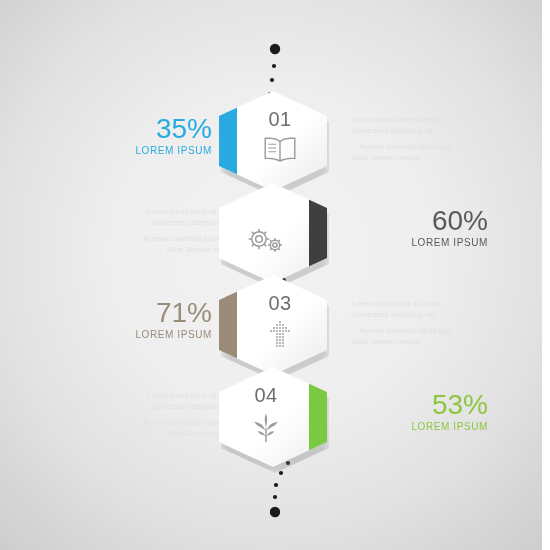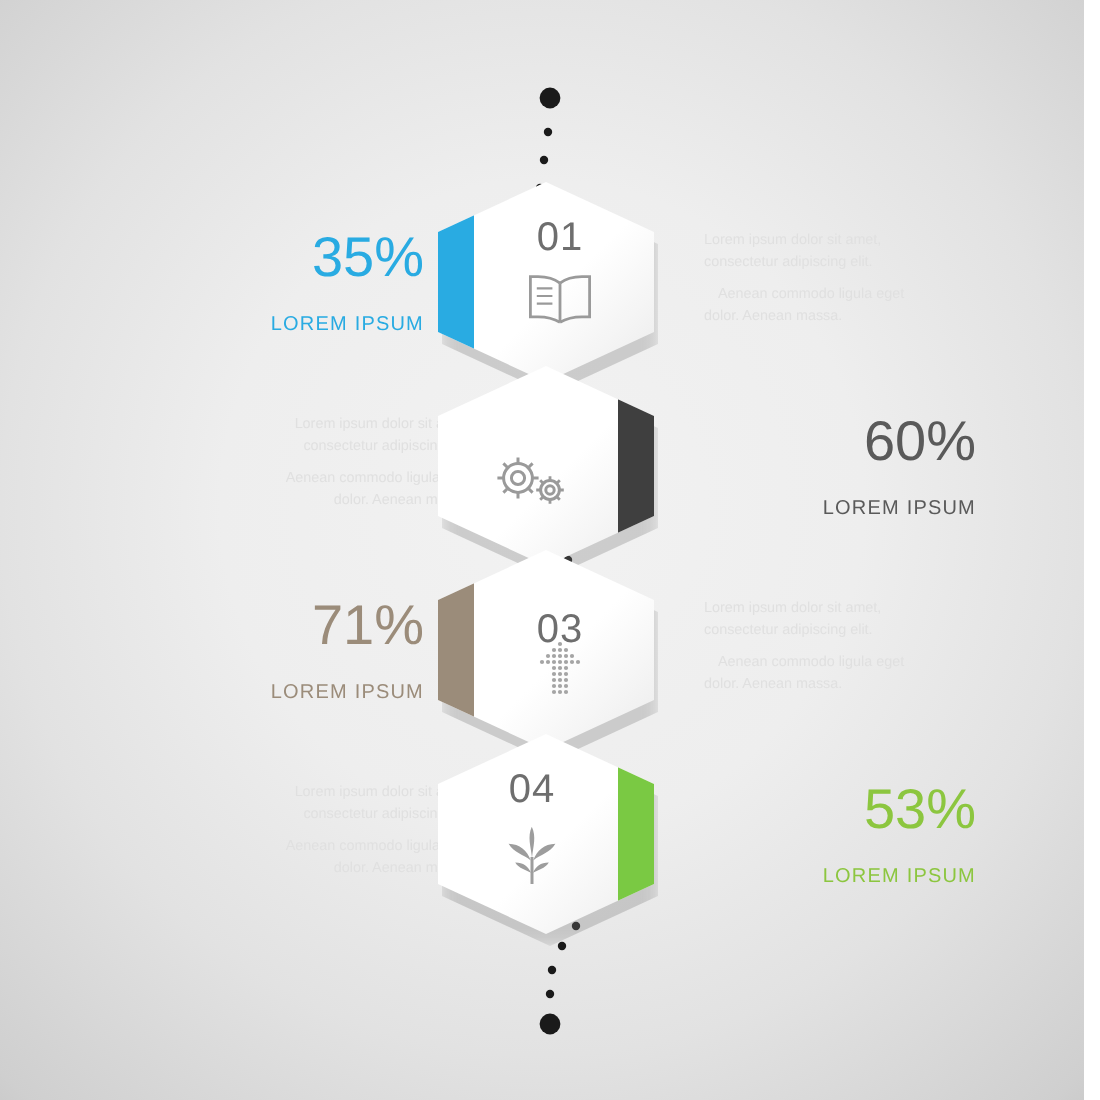--- a/index.html
+++ b/index.html
@@ -112,21 +112,21 @@
   .pct-block.side-left  { left: 62px;  text-align: right; }
   .pct-block.side-right { left: 338px; text-align: right;  }
   .pct-value {
     font-size: 28px;
     line-height: 30px;
     letter-spacing: 0px;
   }
   .pct-label {
     font-size: 10px;
     letter-spacing: 0.6px;
-    margin-top: 13px;
+    margin-top: 1px;
   }
 
   
   .copy-block {
     position: absolute;
     top: 27px;
     width: 116px;
     color: #e0e0e0;
     font-size: 7.2px;
     line-height: 10.5px;
@@ -290,21 +290,21 @@
 
     <div class="pct-block side-left">
       <div class="pct-value" style="color: rgb(155, 140, 122);">71%</div>
       <div class="pct-label" style="color: rgb(155, 140, 122);">LOREM IPSUM</div>
     </div>
 
     <div class="hex-wrap">
       <div class="hex-shadow"></div>
       <div class="hex accent-left">
         <div class="accent" style="background: rgb(155, 140, 122);"></div>
-        <div class="num" style="color: rgb(110, 110, 110); margin-top: 12px;">03</div>
+        <div class="num" style="color: rgb(110, 110, 110);">03</div>
         <div class="glyph">
           <svg width="32" height="32" viewBox="0 0 32 32" fill="#a5a5a5">
             <g>
               <circle cx="16" cy="3" r="1.05"></circle>
               <circle cx="13" cy="6" r="1.05"></circle>
                 <circle cx="16" cy="6" r="1.05"></circle>
                 <circle cx="19" cy="6" r="1.05"></circle>
               <circle cx="10" cy="9" r="1.05"></circle>
                 <circle cx="13" cy="9" r="1.05"></circle>
                 <circle cx="16" cy="9" r="1.05"></circle>

